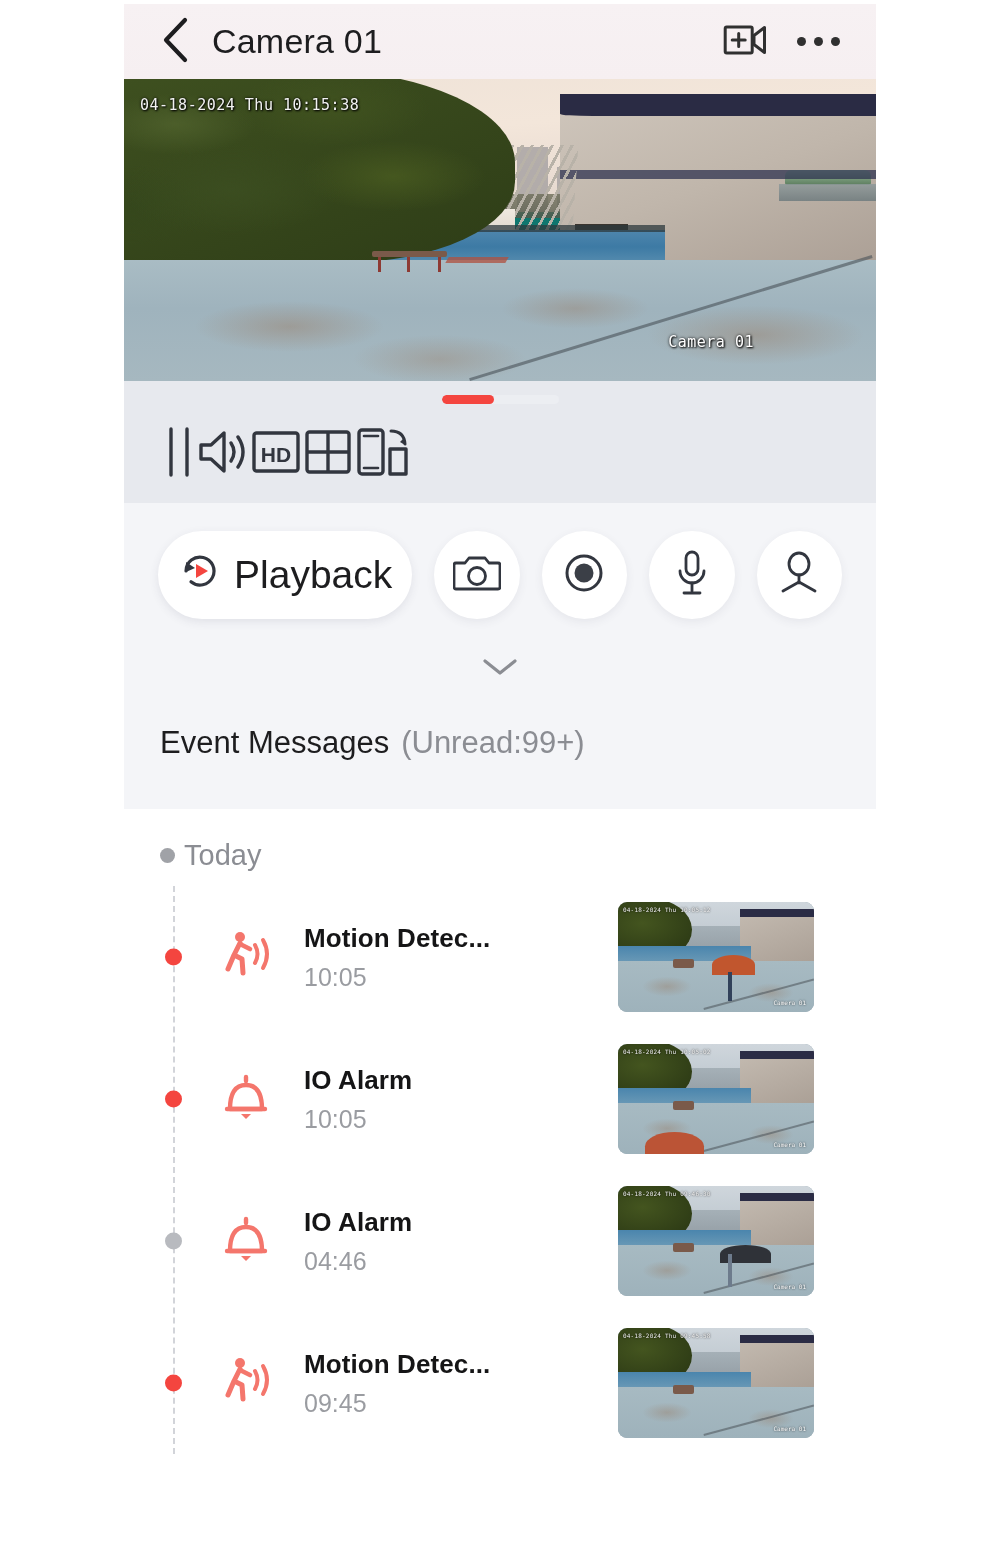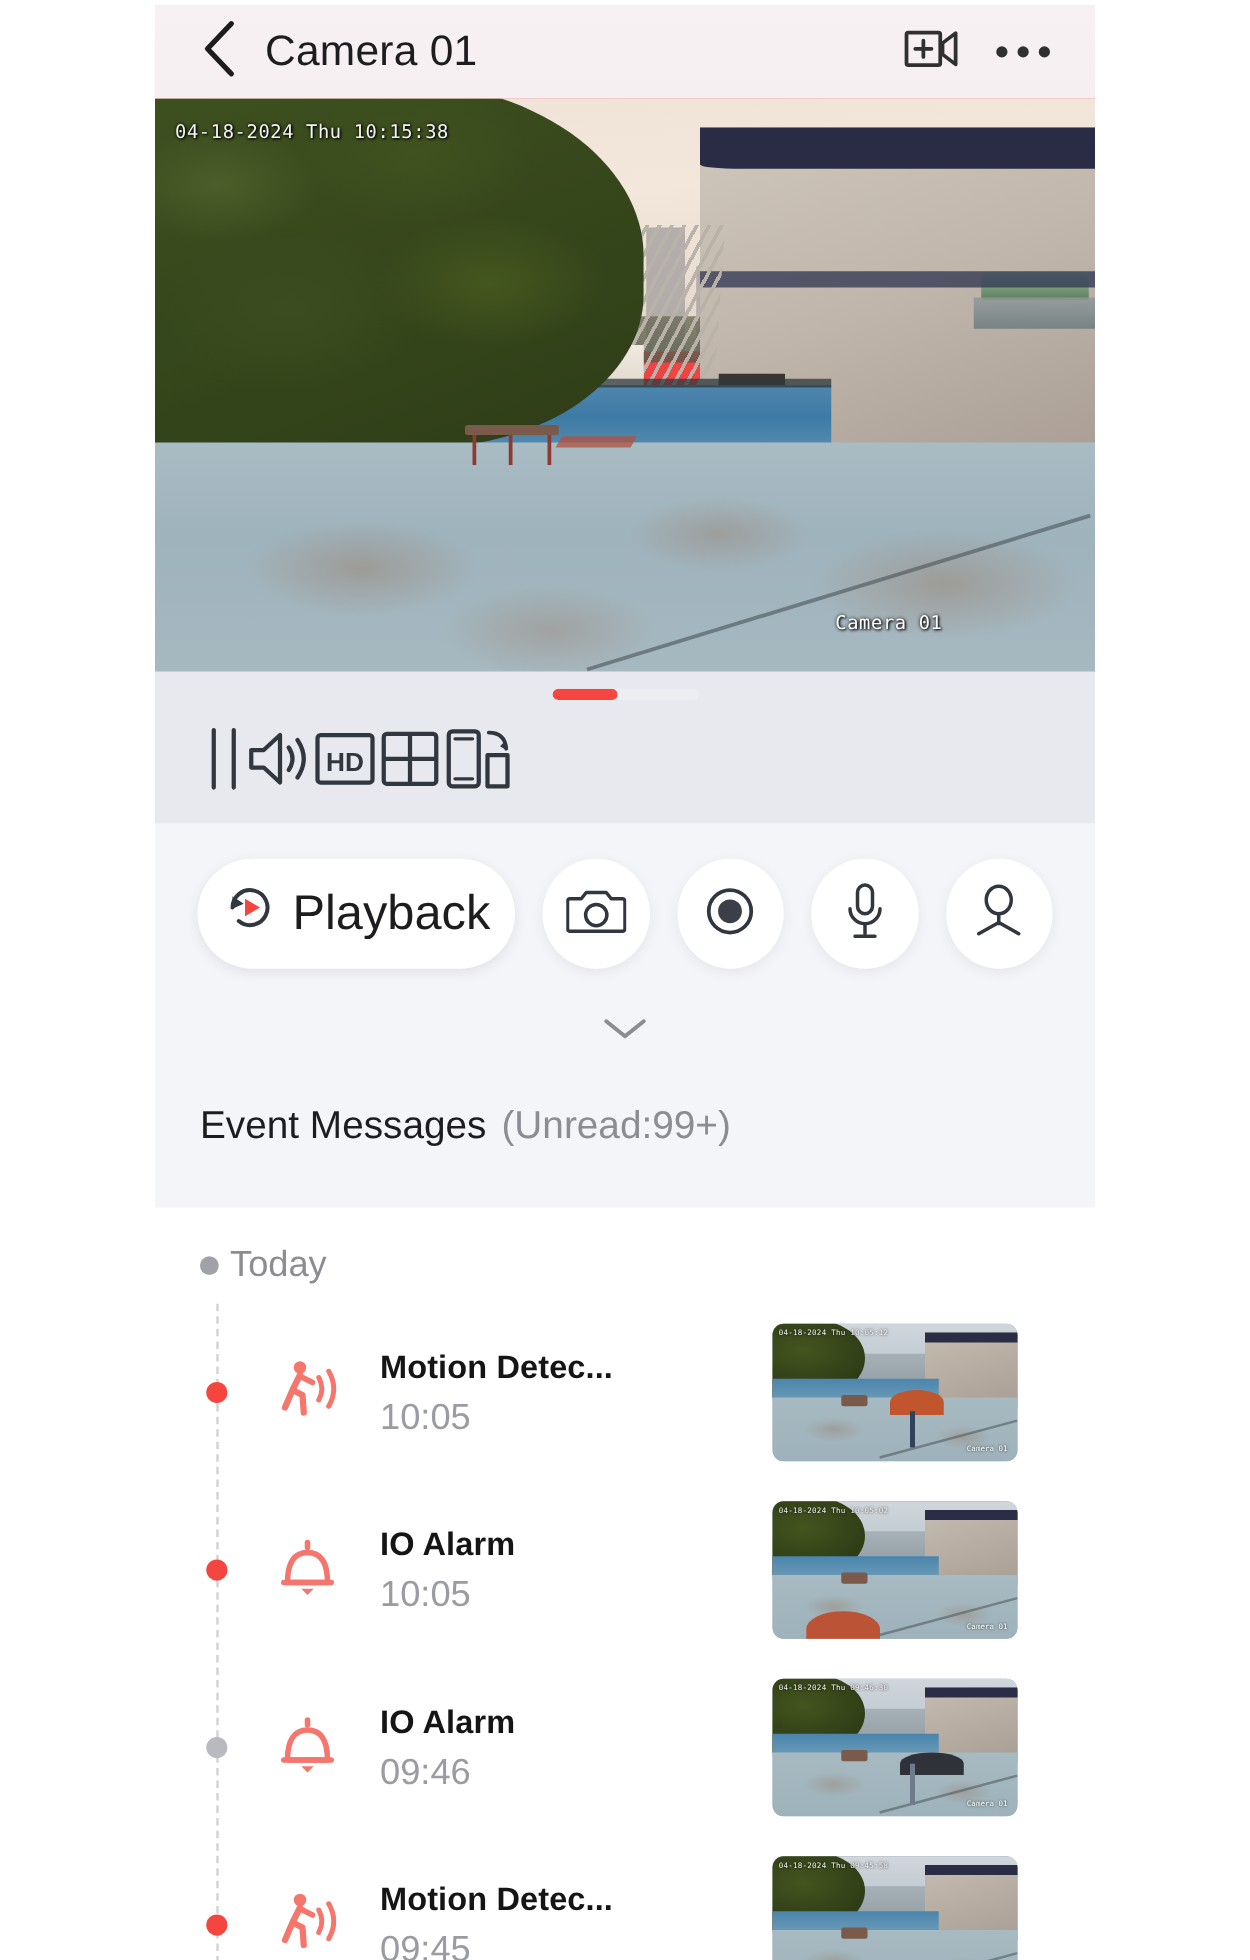--- a/index.html
+++ b/index.html
@@ -42,23 +42,23 @@
     margin-left: auto; display: flex; align-items: center; gap: 30px;
     padding-right: 36px;
   }
   .icon-btn { display: flex; align-items: center; justify-content: center; cursor: pointer; }
   .dots { display: flex; gap: 8px; align-items: center; }
   .dots i { width: 9px; height: 9px; border-radius: 50%; background: #303030; display: block; }
 
   
   .video {
     position: relative;
-    height: 458px; width: 752px;
+    height: 302px; width: 752px;
     overflow: hidden;
-    background: #ef4444;
+    background: #0f766e;
   }
   .sky {
     position: absolute; left: 0; top: 0; width: 100%; height: 44%;
     background: linear-gradient(175deg,#efe3d8 0%, #f3e6da 40%, #e9dcd2 70%, #d8cec6 100%);
   }
   .skyline {
     position: absolute; left: 41%; top: 17%; width: 59%; height: 27%;
   }
   .bld { position: absolute; bottom: 0; background: #a8a3a3; opacity: .85; }
   .treeline-far {
@@ -250,21 +250,21 @@
     transform: translateY(-50%);
     background: #f4453f;
   }
   .ev-dot.read { background: #b8babf; }
   .ev-icon {
     width: 72px; margin-left: 86px;
     display: flex; align-items: center; justify-content: center;
   }
   .ev-text { margin-left: 22px; flex: 1; }
   .ev-title { font-size: 26px; font-weight: 700; color: #151516; letter-spacing: .1px; }
-  .ev-time { font-size: 29px; color: #9a9ca1; margin-top: 9px; }
+  .ev-time { font-size: 25px; color: #9a9ca1; margin-top: 9px; }
   .ev-thumb {
     width: 196px; height: 110px; margin-right: 62px;
     border-radius: 9px; overflow: hidden; position: relative;
     background: #8fa3ad;
     flex-shrink: 0;
   }
   .th-sky { position:absolute; left:0; top:0; width:100%; height:42%;
     background: linear-gradient(180deg,#cfd6dc 0%, #c3ccd3 60%, #b6c0c6 100%); }
   .th-city { position:absolute; left:30%; top:22%; width:40%; height:20%;
     background: linear-gradient(180deg,#9aa6ad,#8d979e); opacity:.75; }
@@ -566,21 +566,21 @@
         <div class="ev-icon">
           <svg width="52" height="56" viewBox="0 0 52 56">
             <path d="M26 6 v4" stroke="#f4766c" stroke-width="4.4" stroke-linecap="round"></path>
             <path d="M10 38 q0 -24 16 -24 q16 0 16 24 z" fill="none" stroke="#f4766c" stroke-width="4.4" stroke-linejoin="round"></path>
             <path d="M7 38 h38" stroke="#f4766c" stroke-width="4.4" stroke-linecap="round"></path>
             <path d="M21 43 h10 l-5 5 z" fill="#f4766c"></path>
           </svg>
         </div>
         <div class="ev-text">
           <div class="ev-title">IO Alarm</div>
-          <div class="ev-time">09:46</div>
+          <div class="ev-time">04:46</div>
         </div>
         <div class="ev-thumb">
           <div class="th-sky"></div>
               <div class="th-city"></div>
               <div class="th-tree"></div>
           <div class="th-bldg"></div>
               <div class="th-wall"></div>
               <div class="th-floor"></div>
           <div class="th-line"></div>
               <div class="th-table"></div>

